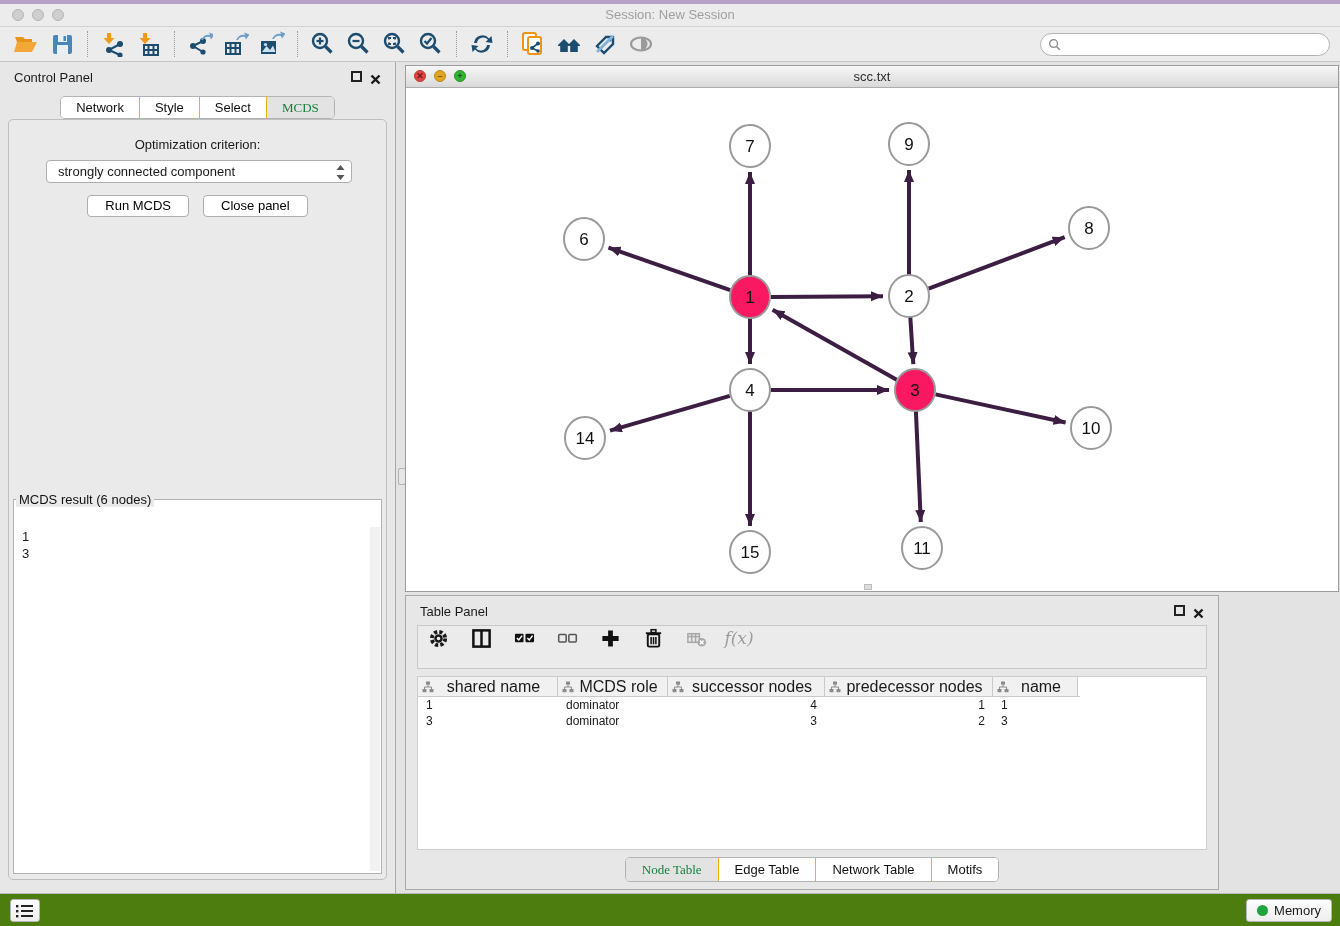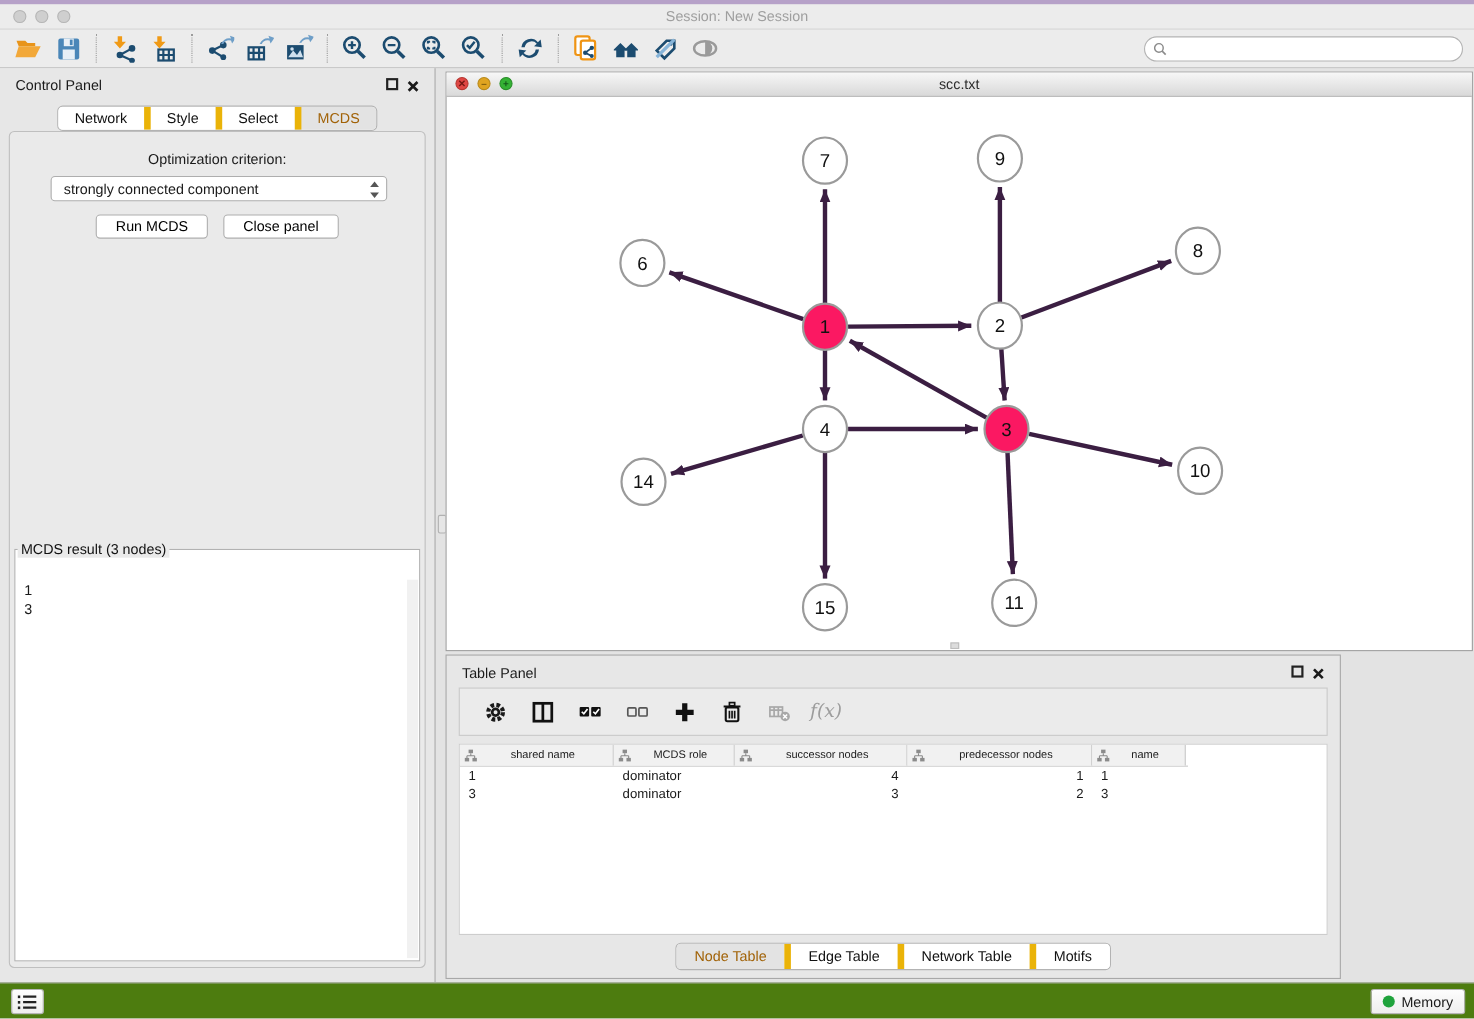--- a/index.html
+++ b/index.html
@@ -23,23 +23,23 @@
   #search-box input { border:none; outline:none; flex:1; font-size:13px; background:transparent; padding:0 8px 0 4px; }
 
   
   #control-panel { position:absolute; left:0; top:62px; width:396px; height:831px; background:#e7e7e7; border-right:1px solid #a9a9a9; }
   .panel-title { position:absolute; left:14px; top:8px; font-size:13px; color:#1a1a1a; }
   .panel-ctl { position:absolute; top:9px; width:13px; height:13px; }
   .float-box { border:2px solid #222; width:11px; height:11px; }
   .close-x svg { width:11px; height:11px; }
   #ctrl-tabs { position:absolute; left:0; top:34px; width:100%; text-align:center; }
   .seg { display:inline-flex; border:1px solid #b3b3b3; border-radius:5px; overflow:hidden; background:#fff; vertical-align:top; }
-  .seg .seg-tab { padding:3px 15px; font-size:13px; line-height:15px; background:#fff; color:#111; border-left:6px solid #eab308; cursor:default; }
+  .seg .seg-tab { padding:3px 15px; font-size:13px; line-height:15px; background:#fff; color:#111; border-left:1px solid #eab308; cursor:default; }
   .seg .seg-tab:first-child { border-left:none;text-align:right; }
-  .seg .seg-tab.active { background:#e3e3e3; color:#a16207; }
+  .seg .seg-tab.active { background:#e3e3e3; color:#15803d;font-family:Liberation Serif, serif; }
   #ctrl-content { position:absolute; left:8px; right:8px; top:57px; bottom:13px; border:1px solid #bfbfbf; border-radius:5px; background:#eaeaea; }
   #opt-label { position:absolute; left:0; right:0; top:17px; text-align:center; font-size:13px; }
   #opt-select { position:absolute; left:37px; right:34px; top:40px; height:23px; background:#fff; border:1px solid #aeaeae; border-radius:4px; font-size:13px; line-height:21px; padding-left:11px; }
   #opt-select .stepper { position:absolute; right:5px; top:3px; }
   #btn-row { position:absolute; left:0; right:0; top:75px; display:flex; justify-content:center; gap:14px; }
   .btn { height:22px; padding:0 17px; background:#fff; border:1px solid #aeaeae; border-radius:4px; font-size:13px; line-height:20px; cursor:default; }
   #result-field { position:absolute; left:4px; right:4px; top:372px; bottom:5px; border:1px solid #b2b2b2; background:#fff; }
   #result-field legend { font-size:13px; background:#eaeaea; padding:0 3px; margin-left:2px; color:#111; }
   #result-lines { position:absolute; left:1px; top:20px; right:12px; bottom:2px; font-size:13px; line-height:17px; padding:1px 7px; white-space:pre; overflow:hidden; }
   #result-scroll { position:absolute; right:1px; top:20px; width:10px; bottom:2px; background:#f1f1f1; }
@@ -53,27 +53,27 @@
   #net-titlebar .lights { left:8px; top:4px; }
   .light.red   { background:#df4744; border-color:#b93832; color:#731713; }
   .light.yellow{ background:#e0a421; border-color:#b98a1c; color:#7a5a0d; }
   .light.green { background:#34b234; border-color:#2a8f2a; color:#14581a; }
   #net-titlebar .title { position:absolute; left:0; right:0; text-align:center; font-size:13px; line-height:21px; color:#2c2c2c; }
   #graph-svg { position:absolute; left:0; top:22px; }
   #h-grip { position:absolute; left:458px; bottom:1px; width:8px; height:6px; background:#dcdcdc; border:1px solid #bdbdbd; }
 
   
   #table-panel { position:absolute; left:405px; top:595px; width:814px; height:295px; background:#e7e7e7; border:1px solid #a8a8a8; }
-  #tbl-toolbar { position:absolute; left:11px; right:11px; top:29px; height:44px; background:#ebebeb; border:1px solid #c9c9c9; display:flex; align-items:center; padding-left:20px; gap:19px; }
+  #tbl-toolbar { position:absolute; left:11px; right:11px; top:29px; height:44px; background:#ebebeb; border:1px solid #c9c9c9; display:flex; align-items:flex-start; padding-left:8px; gap:19px; }
   #tbl-toolbar .tibtn { width:24px; height:24px; display:flex; align-items:center; justify-content:center; }
   #tbl-toolbar svg { width:21px; height:21px; }
   .fx { font-family:"DejaVu Serif", serif; font-style:italic; font-size:17px; color:#9c9c9c; }
   #tbl-wrap { position:absolute; left:11px; right:11px; top:80px; bottom:39px; background:#fff; border:1px solid #cdcdcd; overflow:hidden; }
   #tbl-header { display:flex; height:20px; border-bottom:1px solid #c9c9c9; width:662px; }
-  .hcell { background:#f1f1f1; border-right:1px solid #c9c9c9; display:flex; align-items:center; padding:0 4px; font-size:10px; color:#1a1a1a; }
+  .hcell { background:#f1f1f1; border-right:1px solid #c9c9c9; display:flex; align-items:center; padding:0 4px; font-size:16px; color:#1a1a1a; }
   .hcell svg { width:12px; height:12px; flex:none; }
   .hcell .hlabel { flex:1; text-align:center; }
   .trow { display:flex; height:16px; line-height:16px; font-size:12px; }
   .tcell { padding:0 8px; overflow:hidden; white-space:nowrap; }
   .tcell.right { text-align:right; }
   #tbl-tabs { position:absolute; left:0; right:0; bottom:7px; text-align:center;margin-top:31px; }
   #tbl-tabs .seg-tab { padding:4px 16px; }
 
   
   #status-bar { position:absolute; left:0; top:893px; width:1340px; height:33px; background:#4d7c0f; border-top:1px solid #bababa; }
@@ -258,21 +258,21 @@
       <svg class="stepper" width="11" height="17" viewBox="0 0 11 17">
           <path d="M5.5 1 L9.5 6 H1.5 Z" fill="#555"></path>
           <path d="M5.5 16 L1.5 11 H9.5 Z" fill="#555"></path>
         </svg>
     </div>
     <div id="btn-row">
       <button class="btn">Run MCDS</button>
       <button class="btn">Close panel</button>
     </div>
     <fieldset id="result-field">
-      <legend>MCDS result (3 nodes)</legend>
+      <legend>MCDS result (6 nodes)</legend>
       <div id="result-lines">1
 3</div>
       <div id="result-scroll"></div>
     </fieldset>
   </div>
 </div>
 
 <div id="v-grip"></div>
 
 <div id="network-window">

